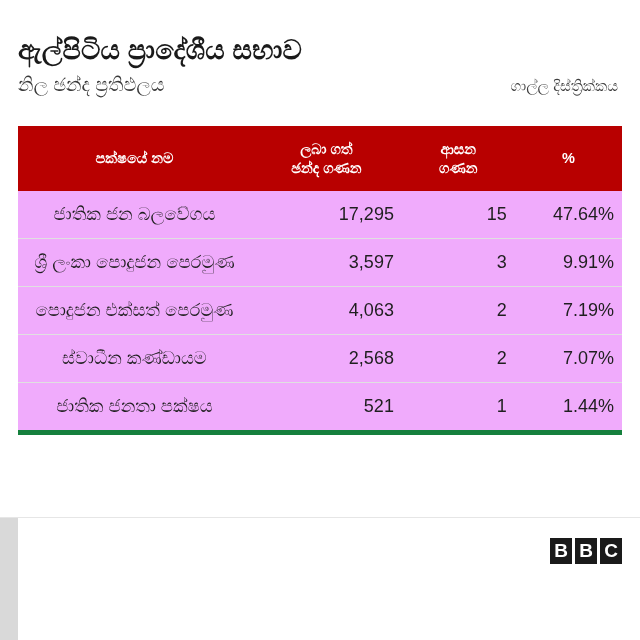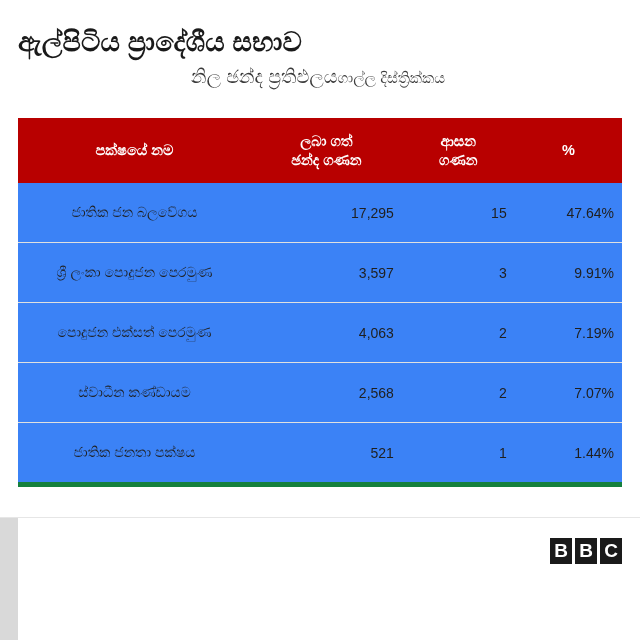--- a/index.html
+++ b/index.html
@@ -22,26 +22,26 @@
   }
   .header {
     padding: 18px 18px 0 18px;
   }
   .main-title {
     font-size: 27px;
     font-weight: bold;
     color: #1a1a1a;
     letter-spacing: 0.2px;
     line-height: 1.25;
-    margin: 8px 0 6px 0;
+    margin: 16px 0 6px 0;
   }
   .subrow {
     display: flex;
     align-items: baseline;
-    justify-content: center;
+    justify-content: space-between;
     padding-right: 4px;
   }
   .sub-title {
     font-size: 19px;
     color: #3a3a3a;
     font-weight: normal;
   }
   .district {
     font-size: 15px;
     color: #3d3d3d;
@@ -64,25 +64,25 @@
     line-height: 1.3;
     vertical-align: middle;
     border: 0;
   }
   th.col-party { width: 40%; text-align: center; }
   th.col-votes { width: 25%; text-align: center; }
   th.col-seats { width: 18%; text-align: center; }
   th.col-pct   { width: 17%; text-align: center; }
 
   table.results tbody td {
-    font-size: 14px;
-    padding: 21px 8px;
+    font-size: 18px;
+    padding: 13px 8px;
     border-bottom: 1px solid #e0e0e0;
     color: #1f1f1f;
-    background: #3b82f6;
+    background: #f0abfc;
   }
   td.party { text-align: center; }
   td.votes { text-align: right; padding-right: 34px; }
   td.seats { text-align: right; padding-right: 26px; }
   td.pct   { text-align: right; padding-right: 10px; }
 
   table.results tbody tr:last-child td {
     border-bottom: 5px solid #15803d;
   }
 

